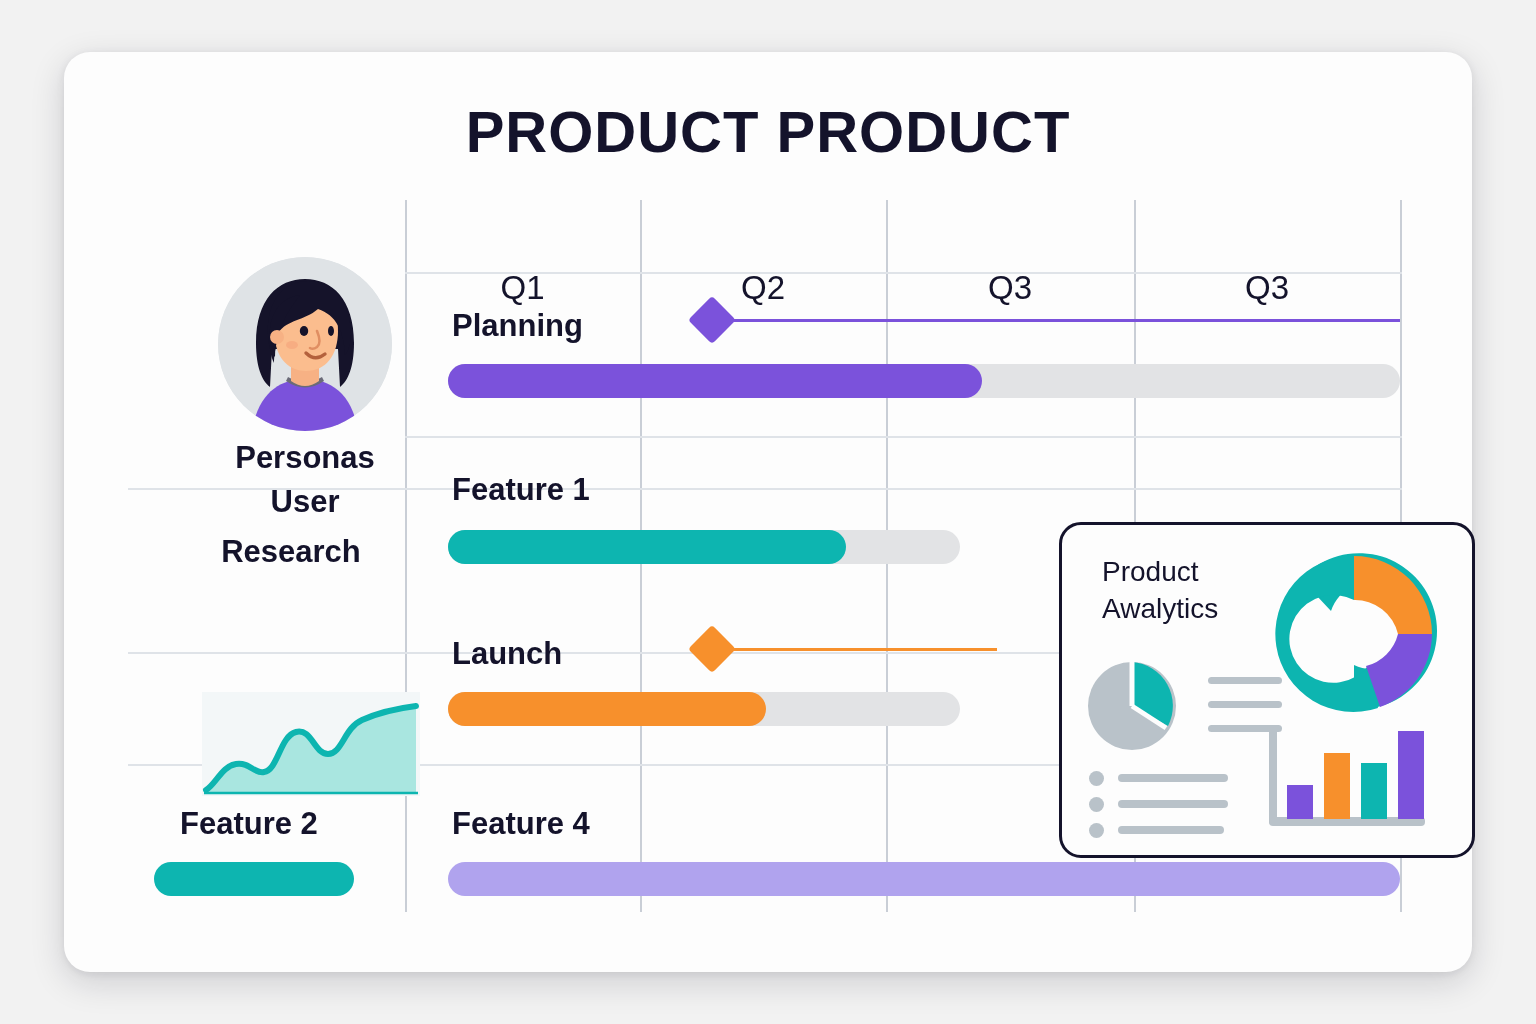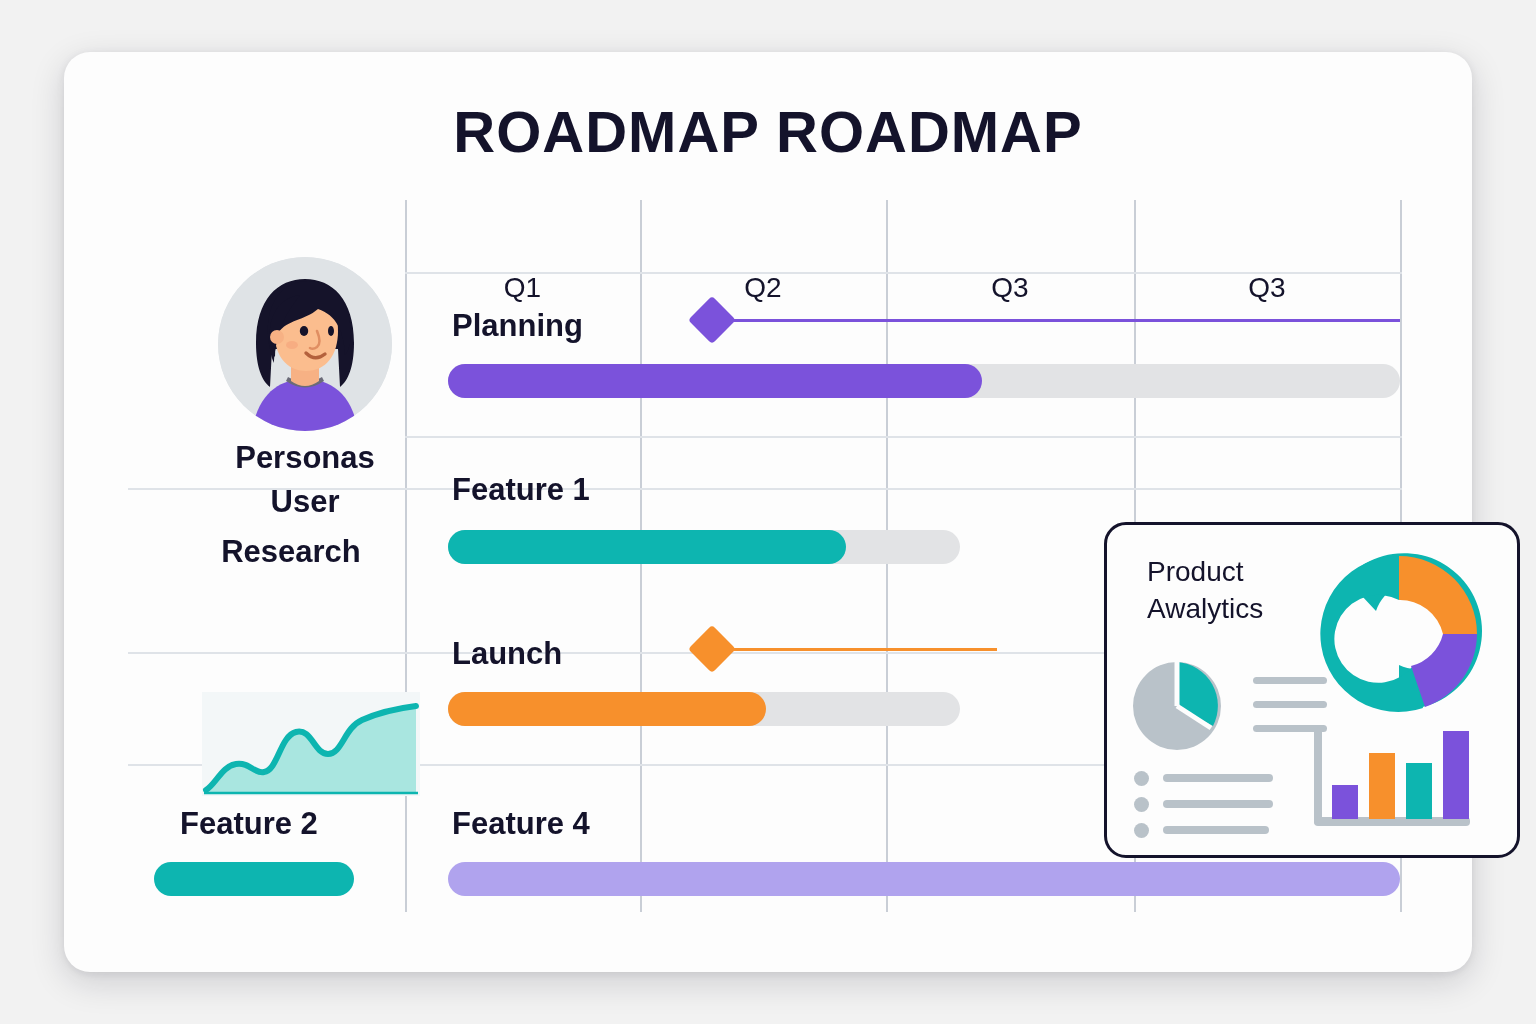--- a/index.html
+++ b/index.html
@@ -26,21 +26,21 @@
     color:#14132b;
   }
 
   
   .vline{position:absolute;width:2px;background:#c9ced6;}
   .hline{position:absolute;height:2px;background:#dfe3e8;}
 
   
   .qhead{
     position:absolute;top:212px;height:48px;line-height:48px;
-    text-align:center;font-size:28px;color:#14132b;
+    text-align:center;font-size:33px;color:#14132b;
   }
 
   
   .side-label{
     position:absolute;font-size:31px;font-weight:bold;color:#14132b;
     line-height:1.42;
   }
   .avatar{
     position:absolute;left:154px;top:205px;width:174px;height:174px;
     border-radius:50%;background:#dfe3e6;overflow:hidden;
@@ -62,34 +62,34 @@
   .track{position:absolute;height:34px;border-radius:17px;background:#e2e3e5;}
   .fill{position:absolute;height:34px;border-radius:17px;}
 
   
   .diamond{position:absolute;width:34px;height:34px;transform:rotate(45deg);border-radius:4px;}
   .mline{position:absolute;height:3px;}
 
   
   .acard{
     position:absolute;left:995px;top:470px;width:410px;height:330px;
-    background:#fdfdfd;border:3px solid #14132b;border-radius:22px;margin-left:45px;
+    background:#fdfdfd;border:3px solid #14132b;border-radius:22px;
   }
   .acard-title{
     position:absolute;left:40px;top:28px;width:200px;
     font-size:28px;color:#14132b;line-height:1.33;
   }
 </style>
 </head>
 <body>
 
 <div id="stage">
   <div class="board">
 
-    <div class="title">ROADMAP ROADMAP</div>
+    <div class="title">PRODUCT PRODUCT</div>
 
     <div class="vline" style="left:341px;top:148px;height:712px;"></div>
     <div class="vline" style="left:576px;top:148px;height:712px;"></div>
     <div class="vline" style="left:822px;top:148px;height:712px;"></div>
     <div class="vline" style="left:1070px;top:148px;height:712px;"></div>
     <div class="vline" style="left:1336px;top:148px;height:712px;"></div>
 
     <div class="hline" style="left:341px;top:220px;width:997px;"></div>
     <div class="hline" style="left:341px;top:384px;width:997px;"></div>
     <div class="hline" style="left:64px;top:436px;width:1274px;"></div>

